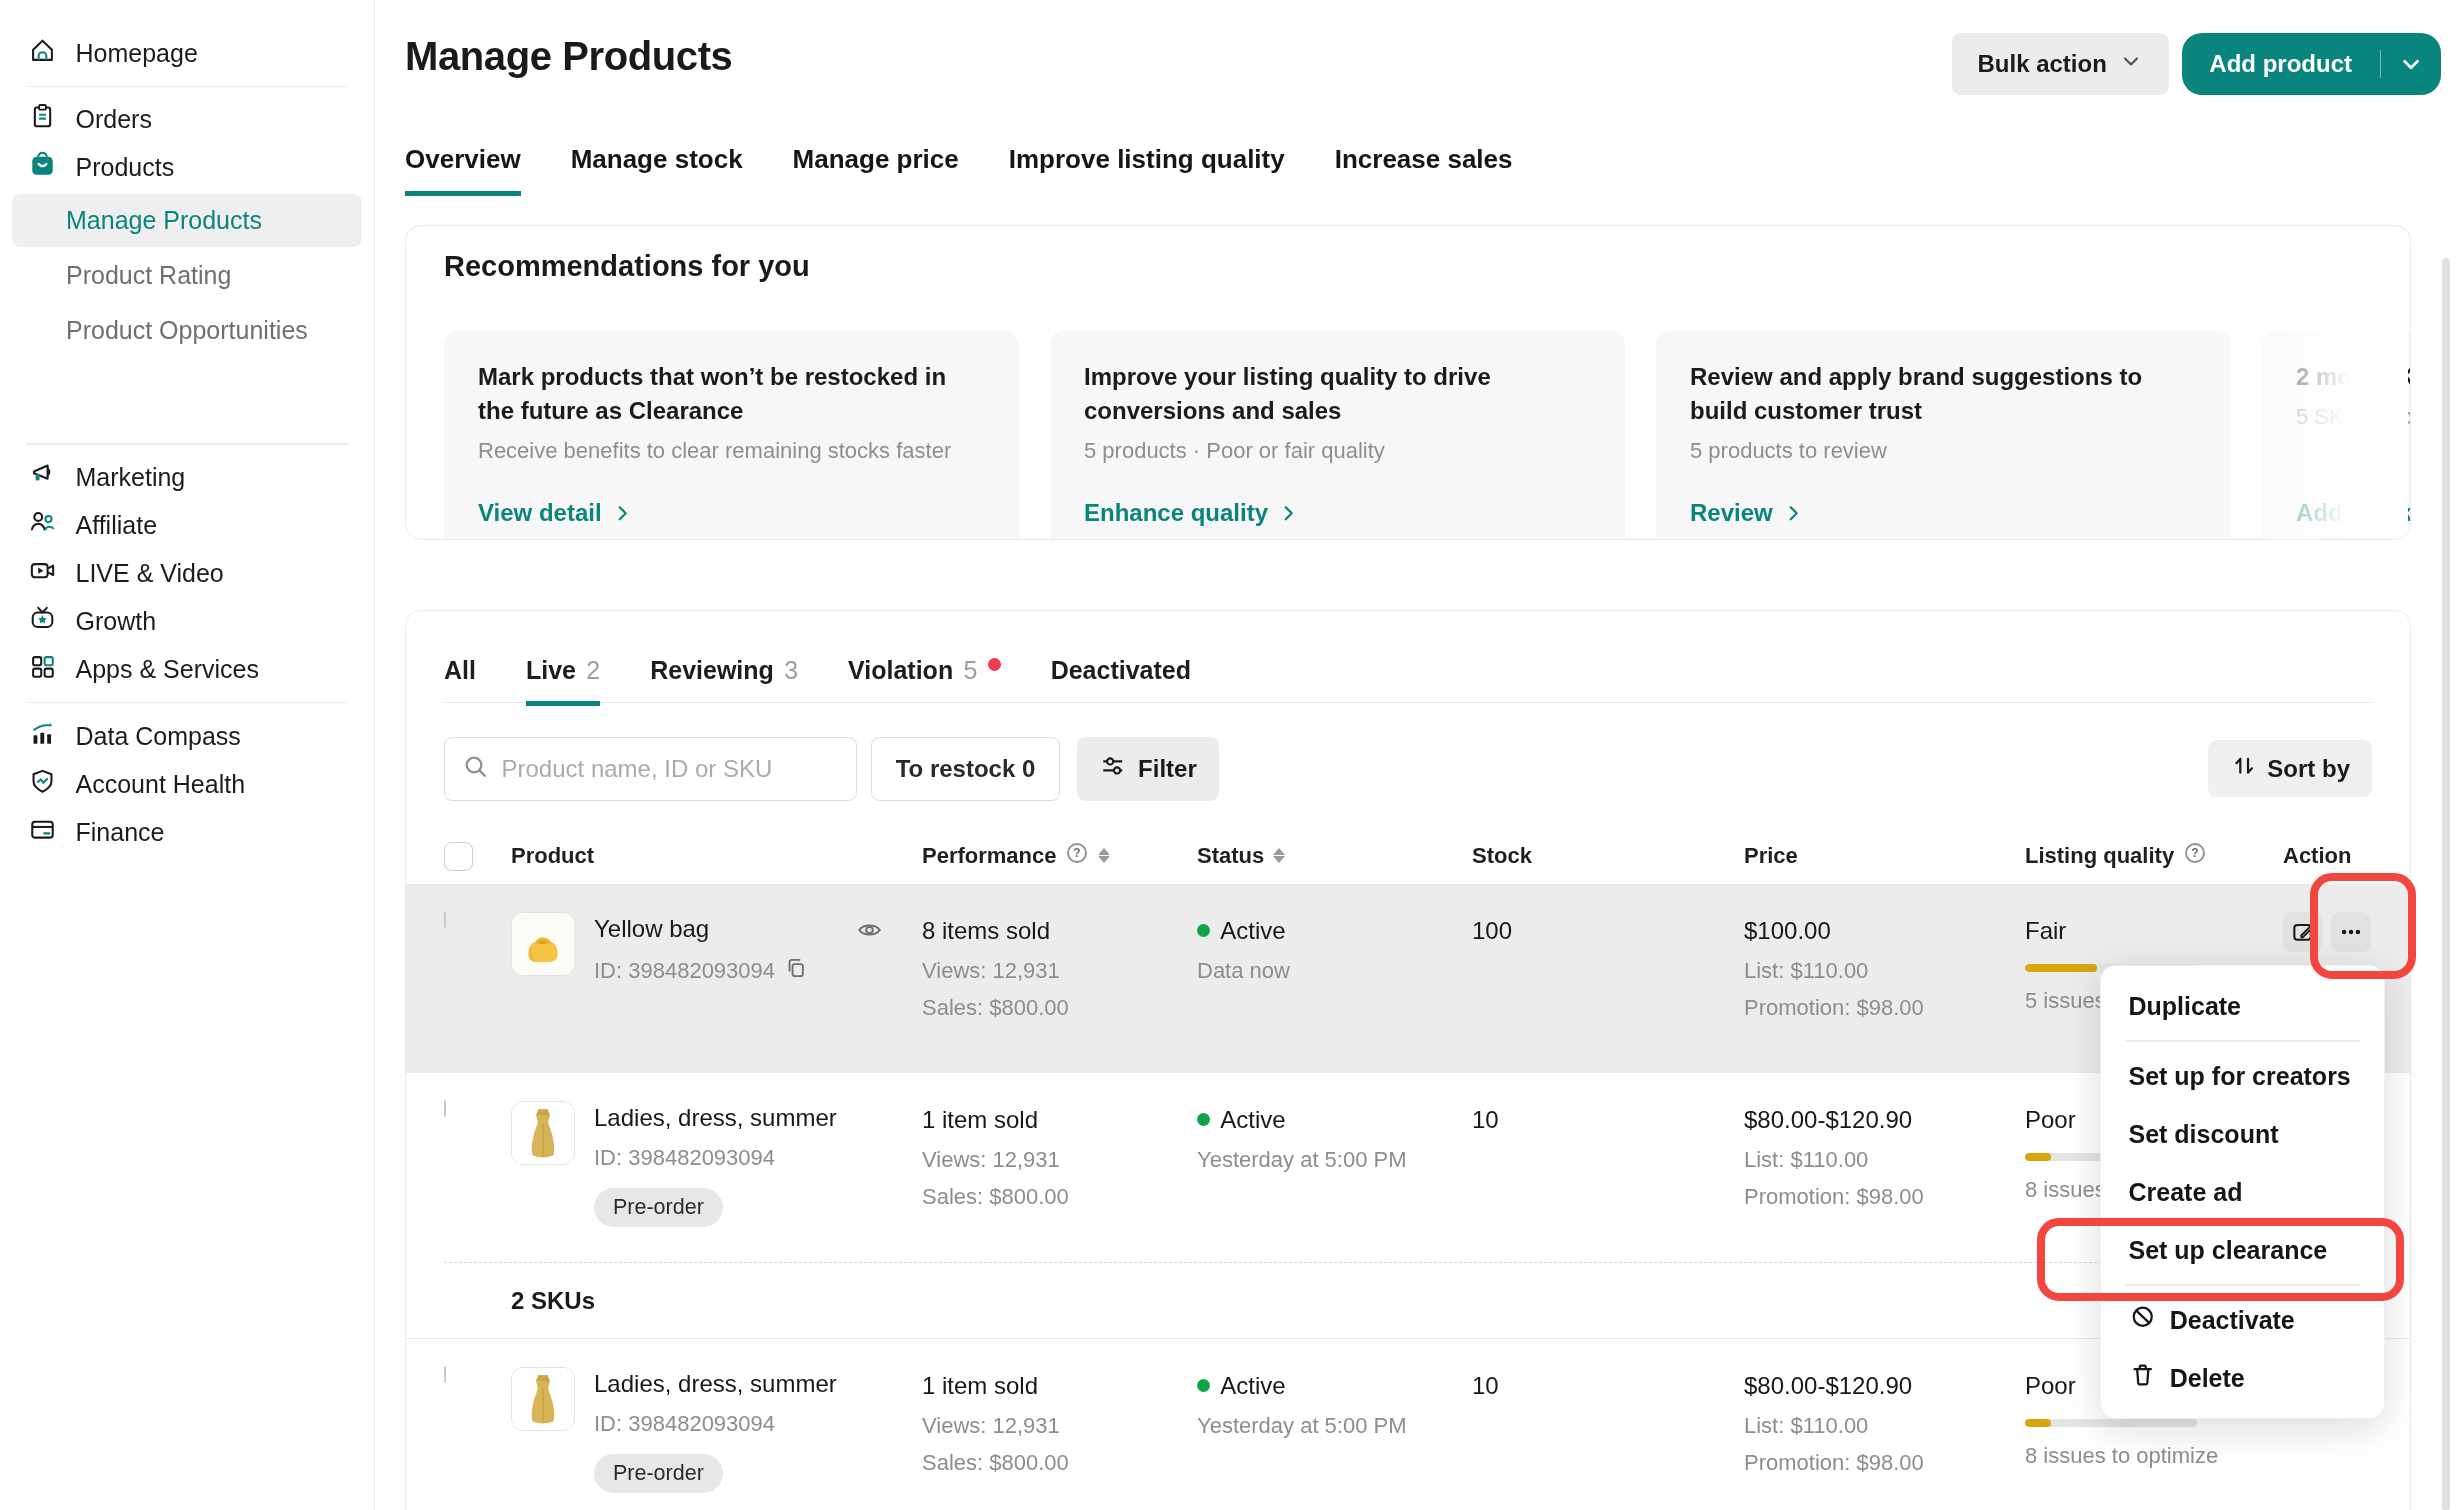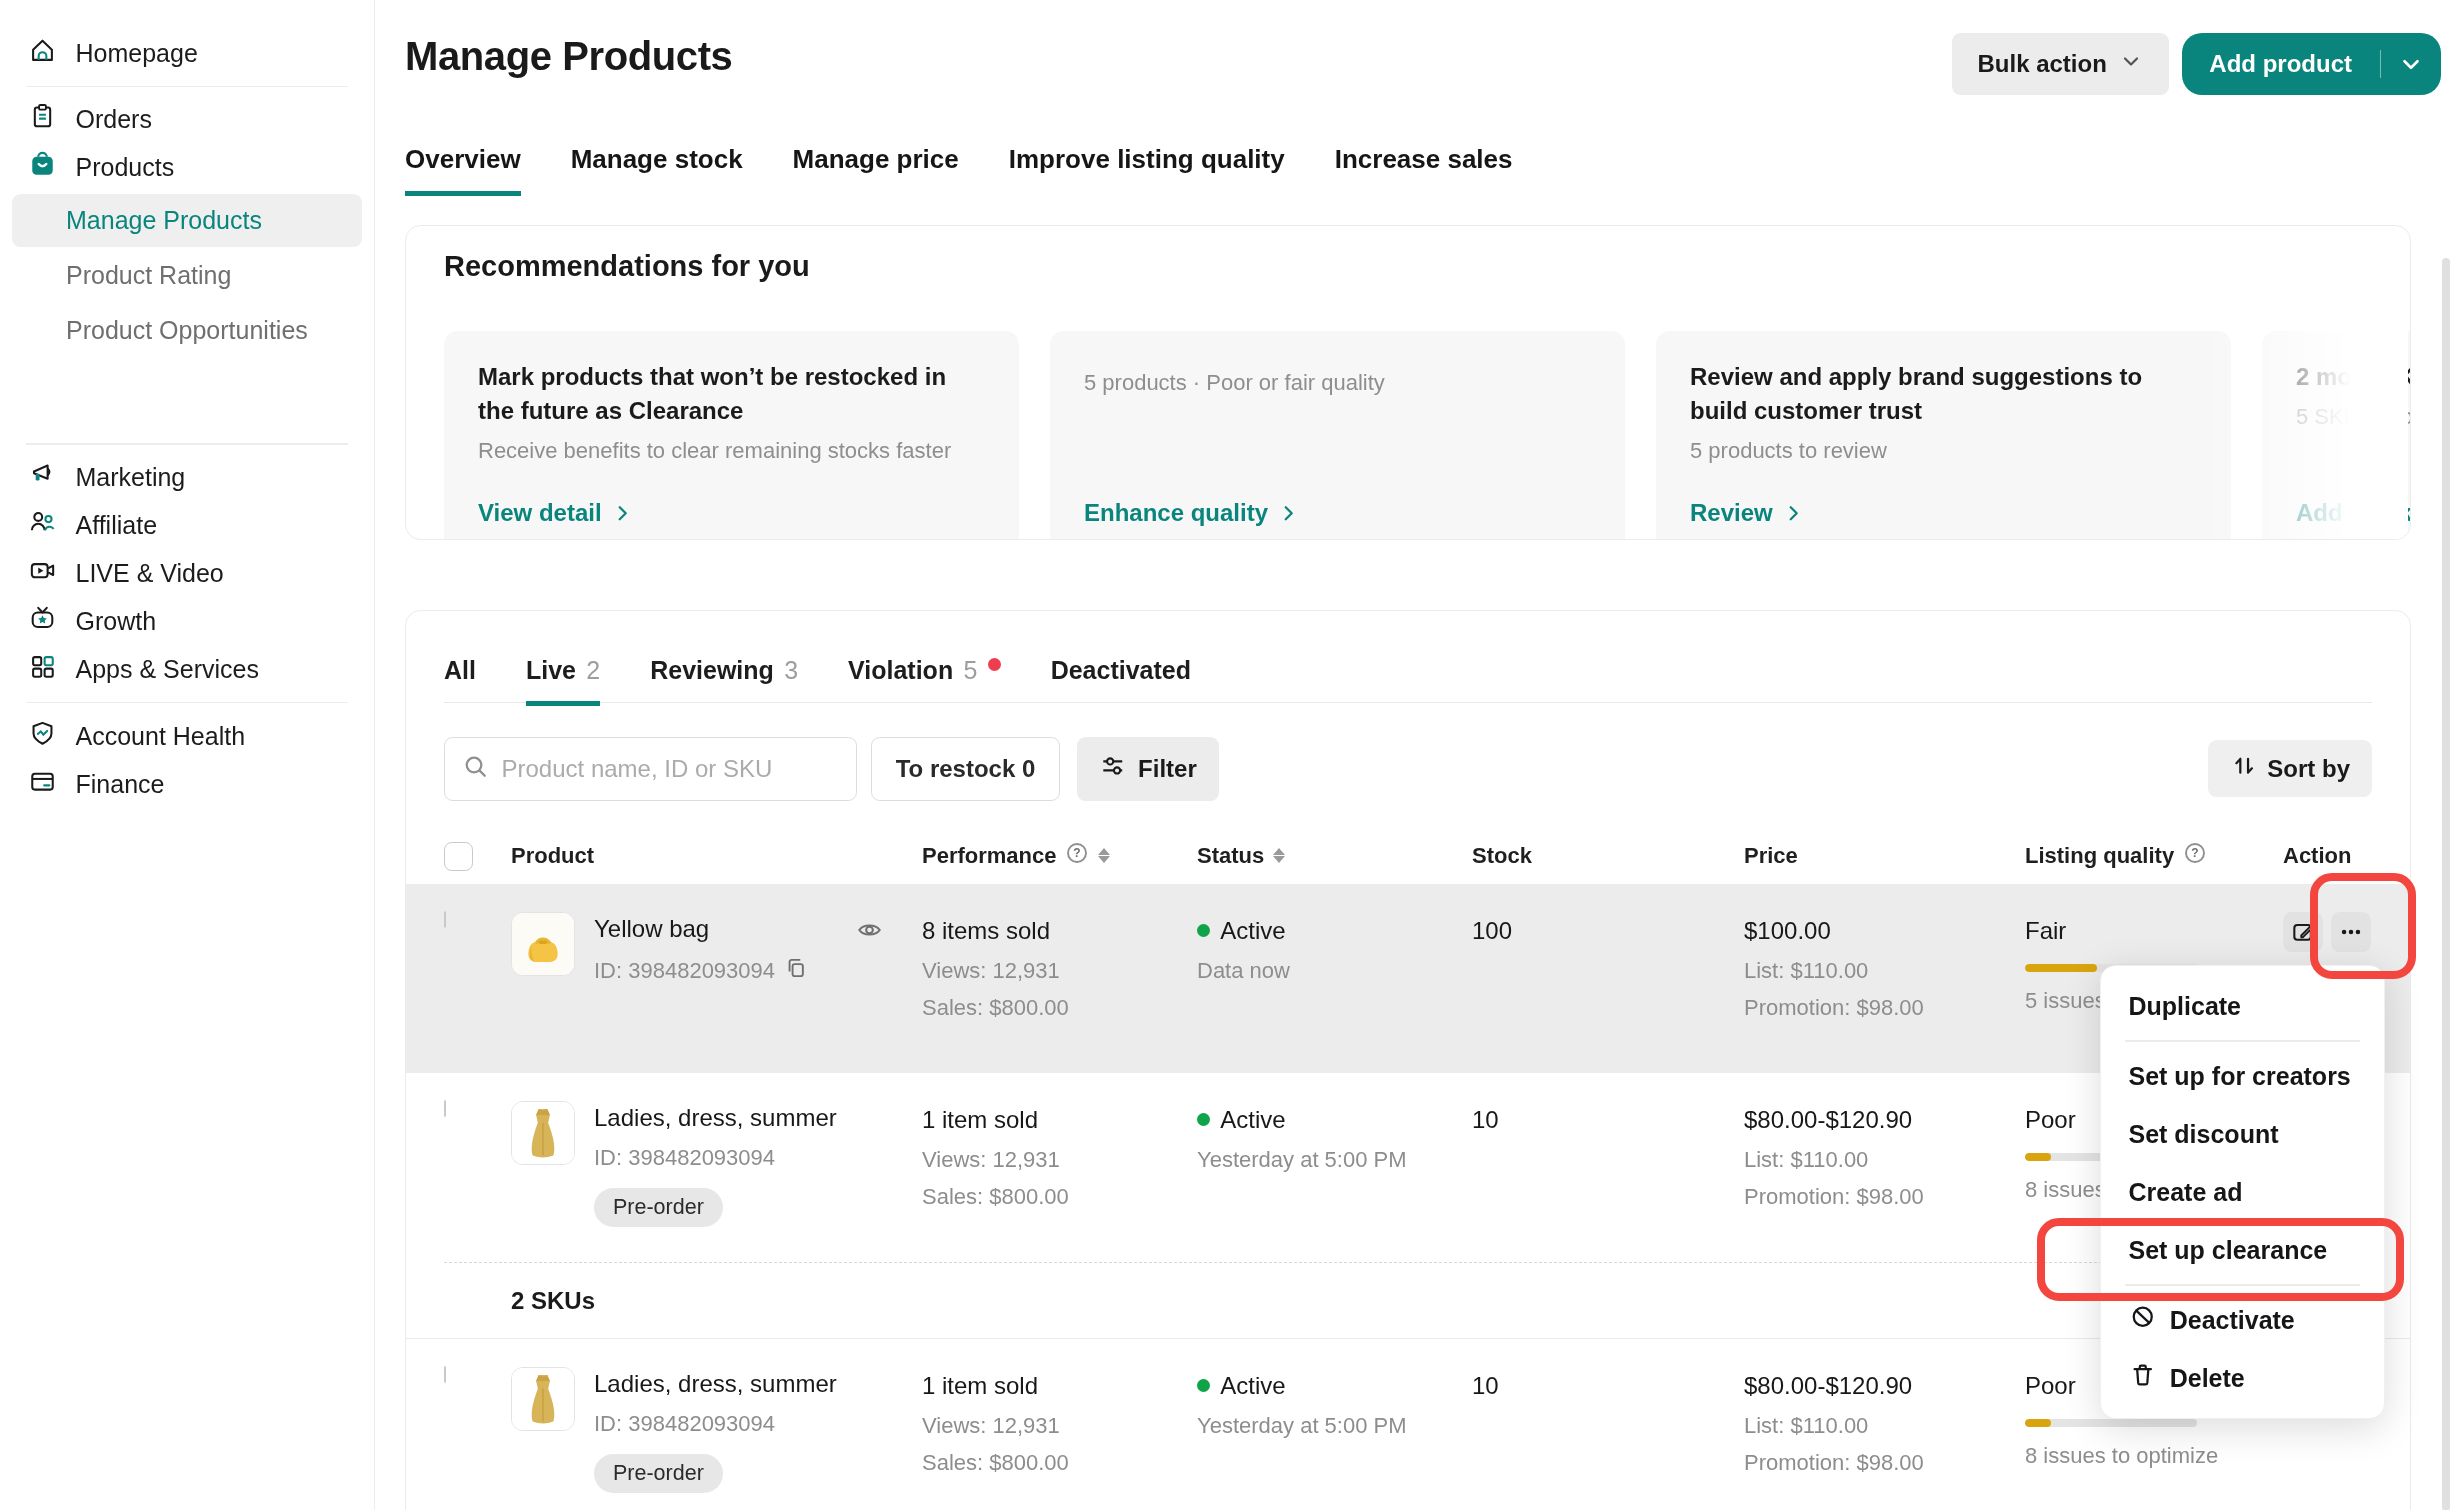--- a/index.html
+++ b/index.html
@@ -182,20 +182,30 @@
             <rect x="6" y="6" width="9.5" height="9.5" rx="2" fill="none" stroke="#1a1a1a" stroke-width="2.4"></rect>
             <rect x="19.5" y="6" width="9.5" height="9.5" rx="2" fill="none" stroke="#0a857d" stroke-width="2.4"></rect>
             <rect x="6" y="19.5" width="9.5" height="9.5" rx="2" fill="none" stroke="#1a1a1a" stroke-width="2.4"></rect>
             <rect x="19.5" y="19.5" width="9.5" height="9.5" rx="2" fill="none" stroke="#1a1a1a" stroke-width="2.4"></rect>
           </svg></span>
       <span>Apps &amp; Services</span>
     </div>
     <div class="side-divider"></div>
     <div class="side-item">
       <span><svg width="29" height="29" viewBox="0 0 34 34">
+            <rect x="6.5" y="19" width="4.5" height="10" rx="1" fill="#1a1a1a"></rect>
+            <rect x="14.5" y="16" width="4.5" height="13" rx="1" fill="#1a1a1a"></rect>
+            <rect x="22.5" y="18" width="4.5" height="11" rx="1" fill="#1a1a1a"></rect>
+            <path d="M6.5 13 Q16 6 25 7.5" fill="none" stroke="#0a857d" stroke-width="2.4"></path>
+            <path d="M25.5 4.5 l3 3 -4 1.2 z" fill="#0a857d"></path>
+          </svg></span>
+      <span>Data Compass</span>
+    </div>
+    <div class="side-item">
+      <span><svg width="29" height="29" viewBox="0 0 34 34">
             <path d="M17 4.5 l10.5 4 v8.5 c0 6.5 -5.5 9.5 -10.5 12 c-5 -2.5 -10.5 -5.5 -10.5 -12 V8.5 Z" fill="none" stroke="#1a1a1a" stroke-width="2.4" stroke-linejoin="round"></path>
             <path d="M11.5 17.5 l3.5 -3 3 3.8 4.5 -4.3" fill="none" stroke="#0a857d" stroke-width="2.4" stroke-linecap="round"></path>
           </svg></span>
       <span>Account Health</span>
     </div>
     <div class="side-item">
       <span><svg width="29" height="29" viewBox="0 0 34 34">
             <rect x="5" y="8" width="24" height="18.5" rx="3" fill="none" stroke="#1a1a1a" stroke-width="2.4"></rect>
             <path d="M5 14 h24" stroke="#1a1a1a" stroke-width="2.4"></path>
             <path d="M19 21.5 h6" stroke="#0a857d" stroke-width="2.6" stroke-linecap="round"></path>
@@ -239,20 +249,21 @@
           <h3>Mark products that won’t be restocked in the future as Clearance</h3>
           <p>Receive benefits to clear remaining stocks faster</p>
           <div class="link">
               <span>View detail</span>
               <svg width="20.6" height="20.6" viewBox="0 0 24 24">
                 <path d="M9 5 l7 7 -7 7" fill="none" stroke="#0a857d" stroke-width="2.6" stroke-linecap="round" stroke-linejoin="round"></path>
               </svg>
             </div>
         </div>
         <div class="card">
+          <h3>Improve your listing quality to drive conversions and sales</h3>
           <p>5 products · Poor or fair quality</p>
           <div class="link">
               <span>Enhance quality</span>
               <svg width="20.6" height="20.6" viewBox="0 0 24 24">
                 <path d="M9 5 l7 7 -7 7" fill="none" stroke="#0a857d" stroke-width="2.6" stroke-linecap="round" stroke-linejoin="round"></path>
               </svg>
             </div>
         </div>
         <div class="card">
           <h3>Review and apply brand suggestions to build customer trust</h3>

